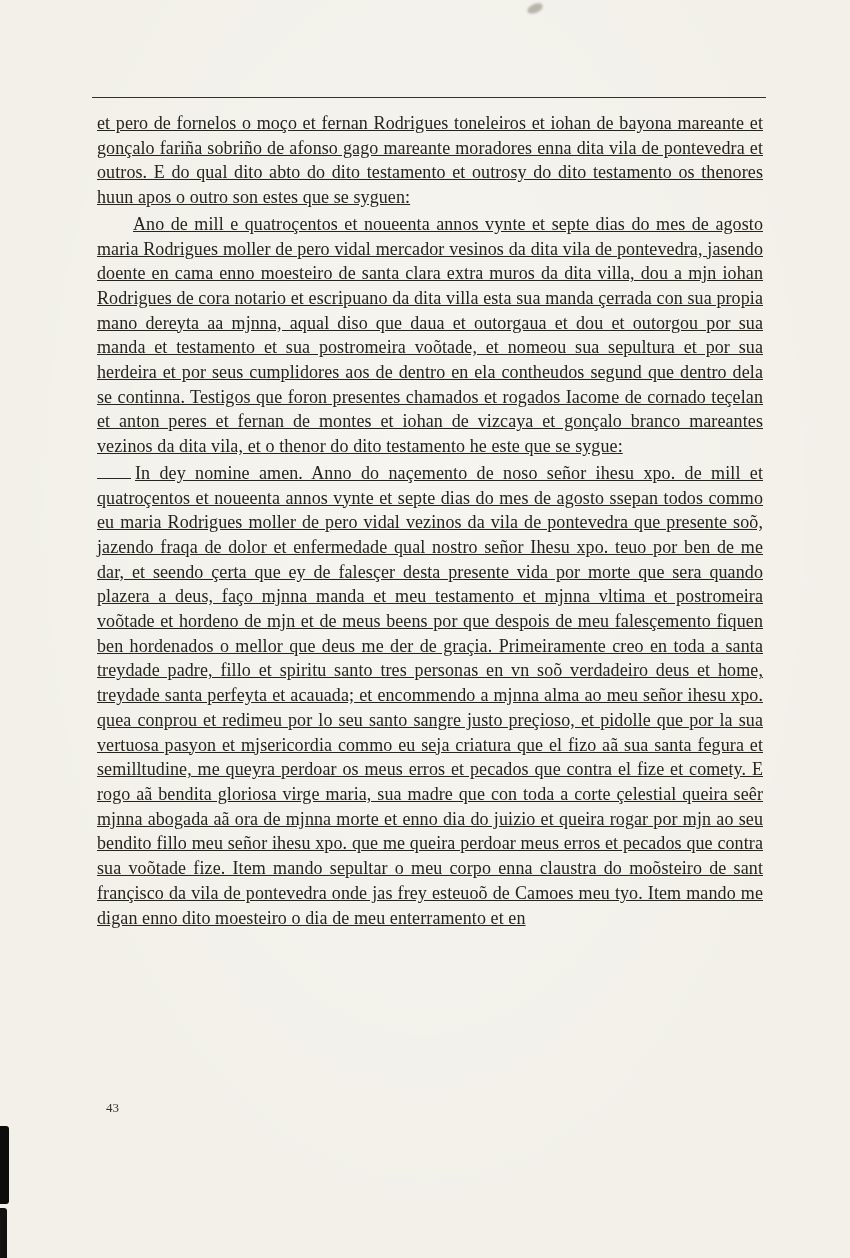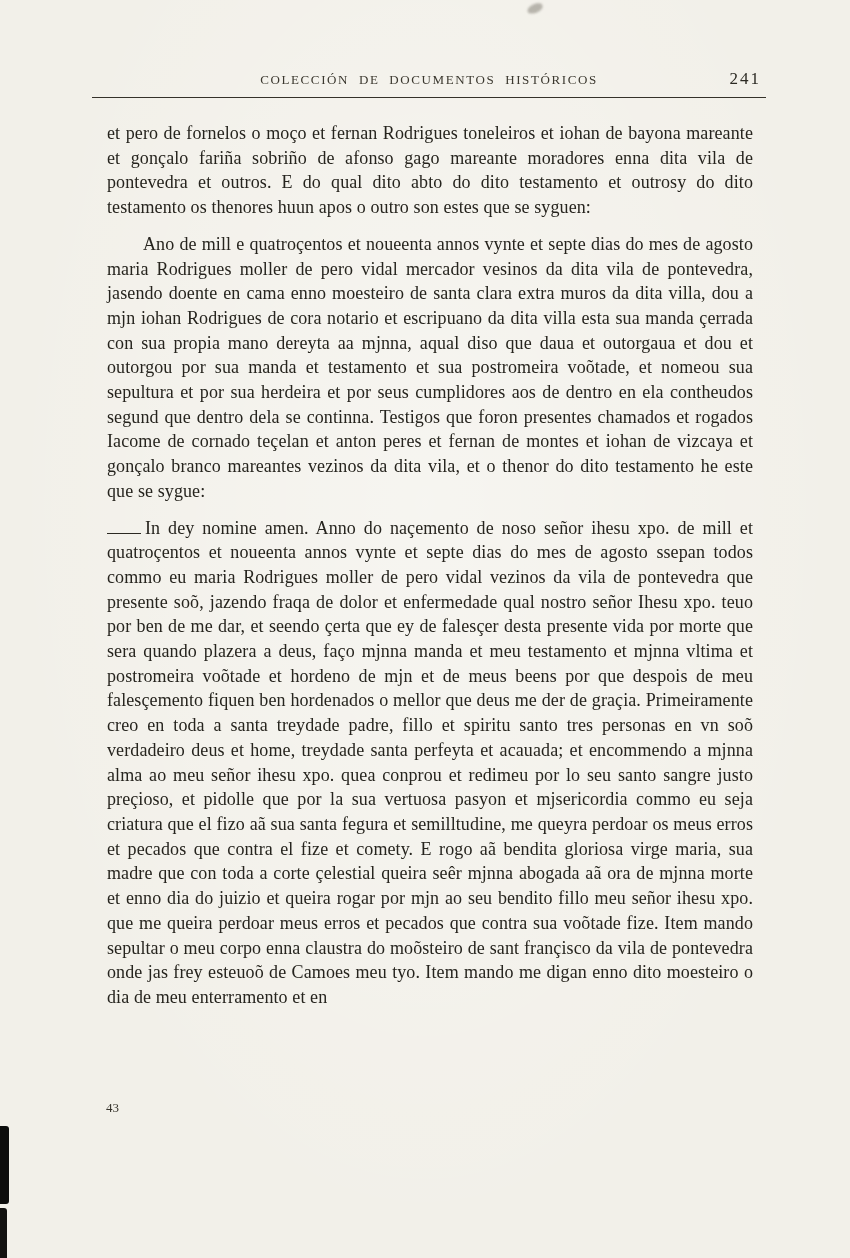--- a/index.html
+++ b/index.html
@@ -58,22 +58,23 @@
     position: absolute;
     top: 109px;
     left: 95px;
     width: 670px;
     font-size: 18px;
     line-height: 24.7px;
     text-align: justify;
     letter-spacing: 0.1px;
   }
   .para {
-    margin: 12px;
+    margin: 2px;
     padding: 0;
+    text-decoration: underline;
   }
   .para.indent {
     text-indent: 36px;
   }
   .para.lead-line::before {
     content: "";
     display: inline-block;
     width: 34px;
     height: 0.85em;
     border-bottom: 1.2px solid #2b2922;
@@ -116,24 +117,20 @@
     filter: blur(1px);
   }
 </style>
 </head>
 <body>
 
 <div class="page">
 
   <div class="scan-smudge"></div>
 
-  <div class="header">
-    <span class="running-title">COLECCIÓN DE DOCUMENTOS HISTÓRICOS</span>
-    <span class="page-number">241</span>
-  </div>
 
   <hr class="header-rule">
 
   <div class="body-text">
     <p class="para">et pero de fornelos o moço et fernan Rodrigues toneleiros et iohan de bayona mareante et gonçalo fariña sobriño de afonso gago mareante moradores enna dita vila de pontevedra et outros. E do qual dito abto do dito testamento et outrosy do dito testamento os thenores huun apos o outro son estes que se syguen:</p>
     <p class="para indent">Ano de mill e quatroçentos et noueenta annos vynte et septe dias do mes de agosto maria Rodrigues moller de pero vidal mercador vesinos da dita vila de pontevedra, jasendo doente en cama enno moesteiro de santa clara extra muros da dita villa, dou a mjn iohan Rodrigues de cora notario et escripuano da dita villa esta sua manda çerrada con sua propia mano dereyta aa mjnna, aqual diso que daua et outorgaua et dou et outorgou por sua manda et testamento et sua postromeira voõtade, et nomeou sua sepultura et por sua herdeira et por seus cumplidores aos de dentro en ela contheudos segund que dentro dela se continna. Testigos que foron presentes chamados et rogados Iacome de cornado teçelan et anton peres et fernan de montes et iohan de vizcaya et gonçalo branco mareantes vezinos da dita vila, et o thenor do dito testamento he este que se sygue:</p>
     <p class="para lead-line">In dey nomine amen. Anno do naçemento de noso señor ihesu xpo. de mill et quatroçentos et noueenta annos vynte et septe dias do mes de agosto ssepan todos commo eu maria Rodrigues moller de pero vidal vezinos da vila de pontevedra que presente soõ, jazendo fraqa de dolor et enfermedade qual nostro señor Ihesu xpo. teuo por ben de me dar, et seendo çerta que ey de falesçer desta presente vida por morte que sera quando plazera a deus, faço mjnna manda et meu testamento et mjnna vltima et postromeira voõtade et hordeno de mjn et de meus beens por que despois de meu falesçemento fiquen ben hordenados o mellor que deus me der de graçia. Primeiramente creo en toda a santa treydade padre, fillo et spiritu santo tres personas en vn soõ verdadeiro deus et home, treydade santa perfeyta et acauada; et encommendo a mjnna alma ao meu señor ihesu xpo. quea conprou et redimeu por lo seu santo sangre justo preçioso, et pidolle que por la sua vertuosa pasyon et mjsericordia commo eu seja criatura que el fizo aã sua santa fegura et semilltudine, me queyra perdoar os meus erros et pecados que contra el fize et comety. E rogo aã bendita gloriosa virge maria, sua madre que con toda a corte çelestial queira seêr mjnna abogada aã ora de mjnna morte et enno dia do juizio et queira rogar por mjn ao seu bendito fillo meu señor ihesu xpo. que me queira perdoar meus erros et pecados que contra sua voõtade fize. Item mando sepultar o meu corpo enna claustra do moõsteiro de sant françisco da vila de pontevedra onde jas frey esteuoõ de Camoes meu tyo. Item mando me digan enno dito moesteiro o dia de meu enterramento et en</p>
   </div>
 
   <div class="signature-mark">43</div>

